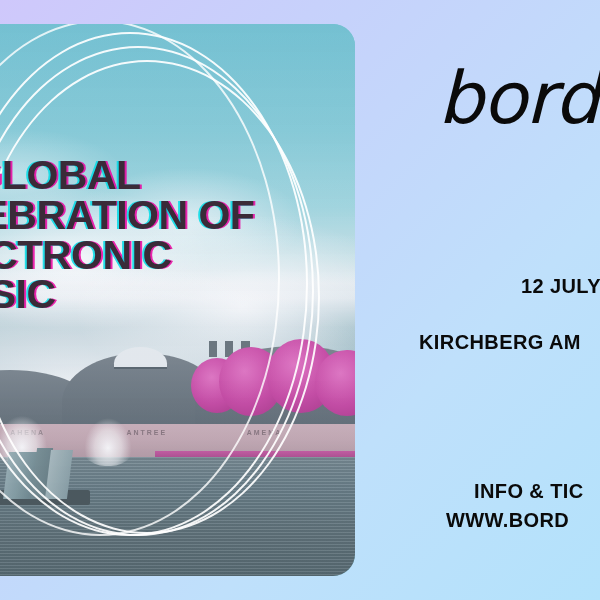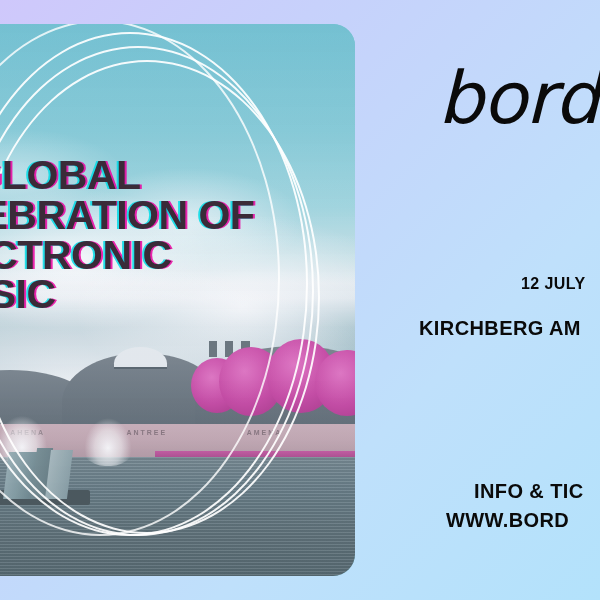--- a/index.html
+++ b/index.html
@@ -207,22 +207,22 @@
     transform: skewX(-3deg);
   }
 
   .info-line {
     position: absolute;
     white-space: nowrap;
     font-weight: bold;
     color: #0a0a0a;
     text-transform: uppercase;
   }
-  #date-line     { left: 521px; top: 275px; font-size: 16px; letter-spacing: 0.4px; }
-  #venue-line    { left: 419px; top: 317px; font-size: 20px; letter-spacing: 0.4px; }
+  #date-line     { left: 521px; top: 275px; font-size: 20px; letter-spacing: 0.4px; }
+  #venue-line    { left: 419px; top: 331px; font-size: 20px; letter-spacing: 0.4px; }
   #tickets-line  { left: 474px; top: 480px; font-size: 20px; letter-spacing: 0.4px; }
   #website-line  { left: 446px; top: 509px; font-size: 20px; letter-spacing: 0.4px; }
 </style>
 </head>
 <body>
 
 <div id="poster">
 
   <div id="image-card">
 

